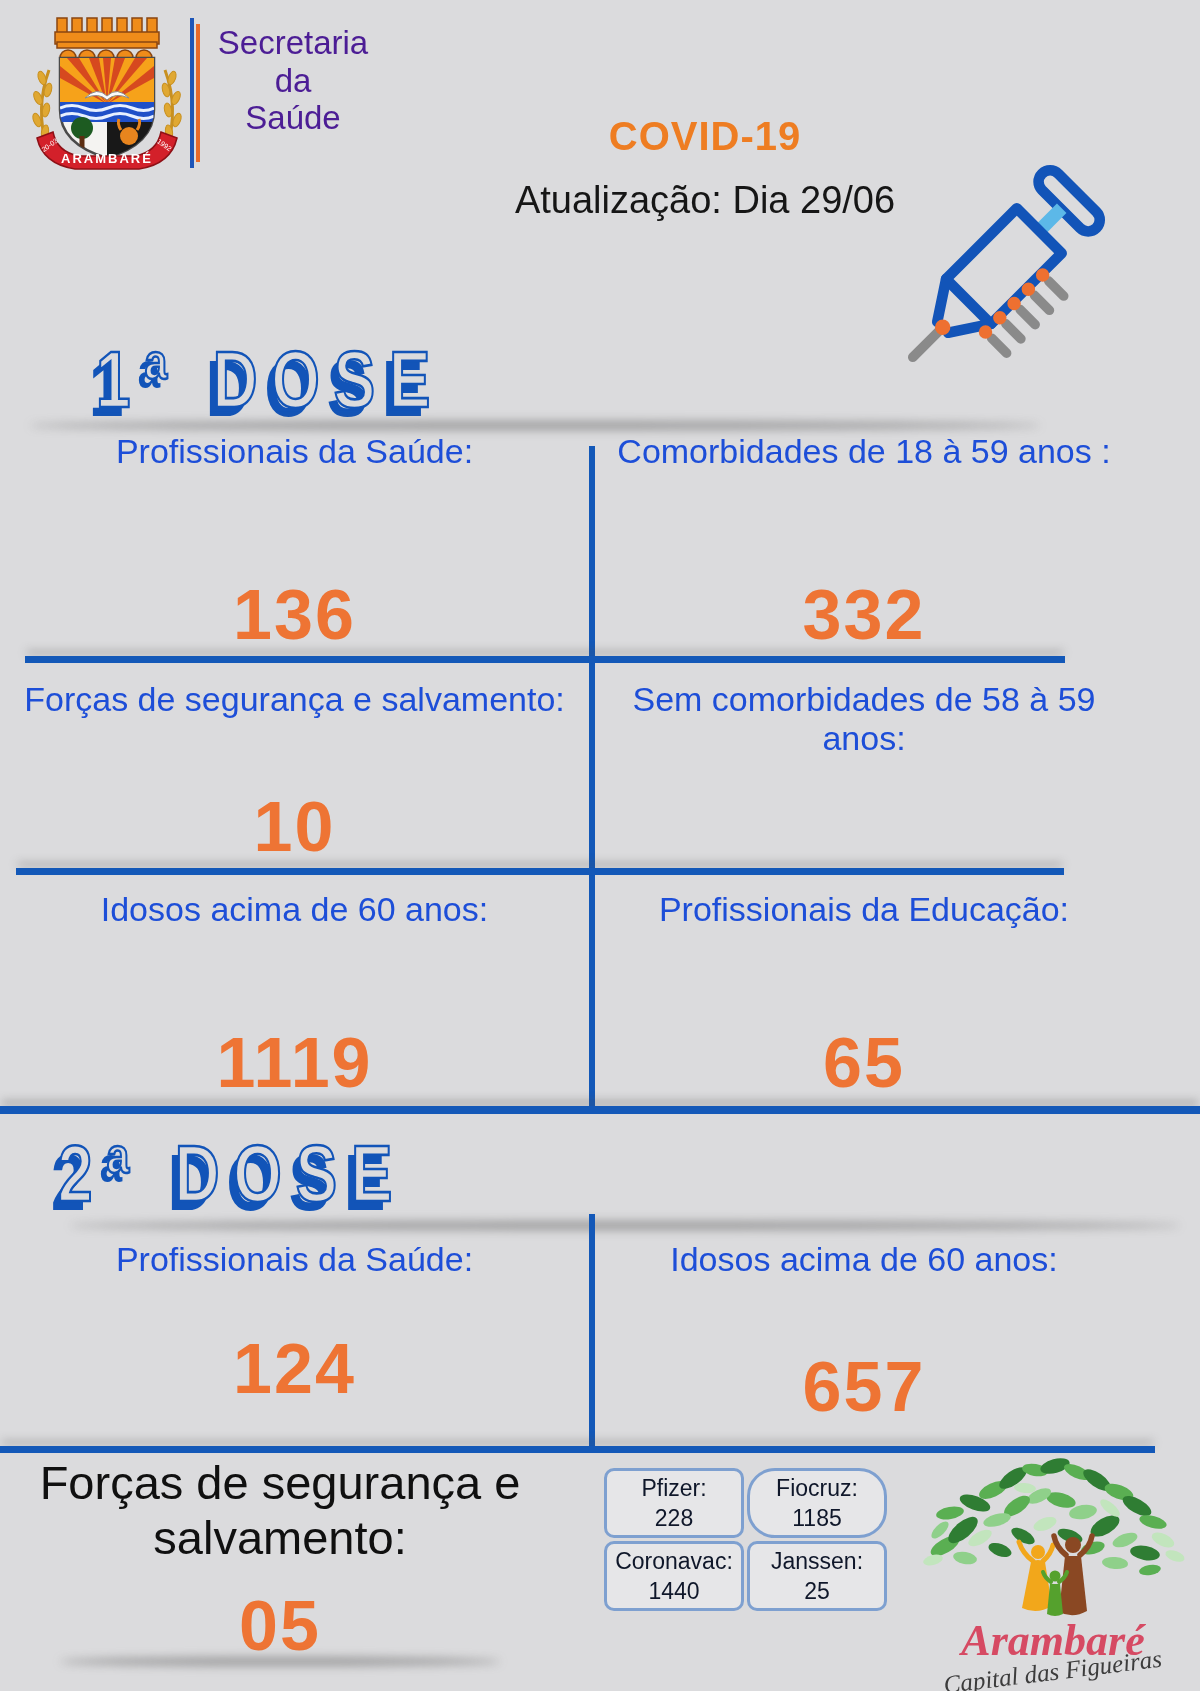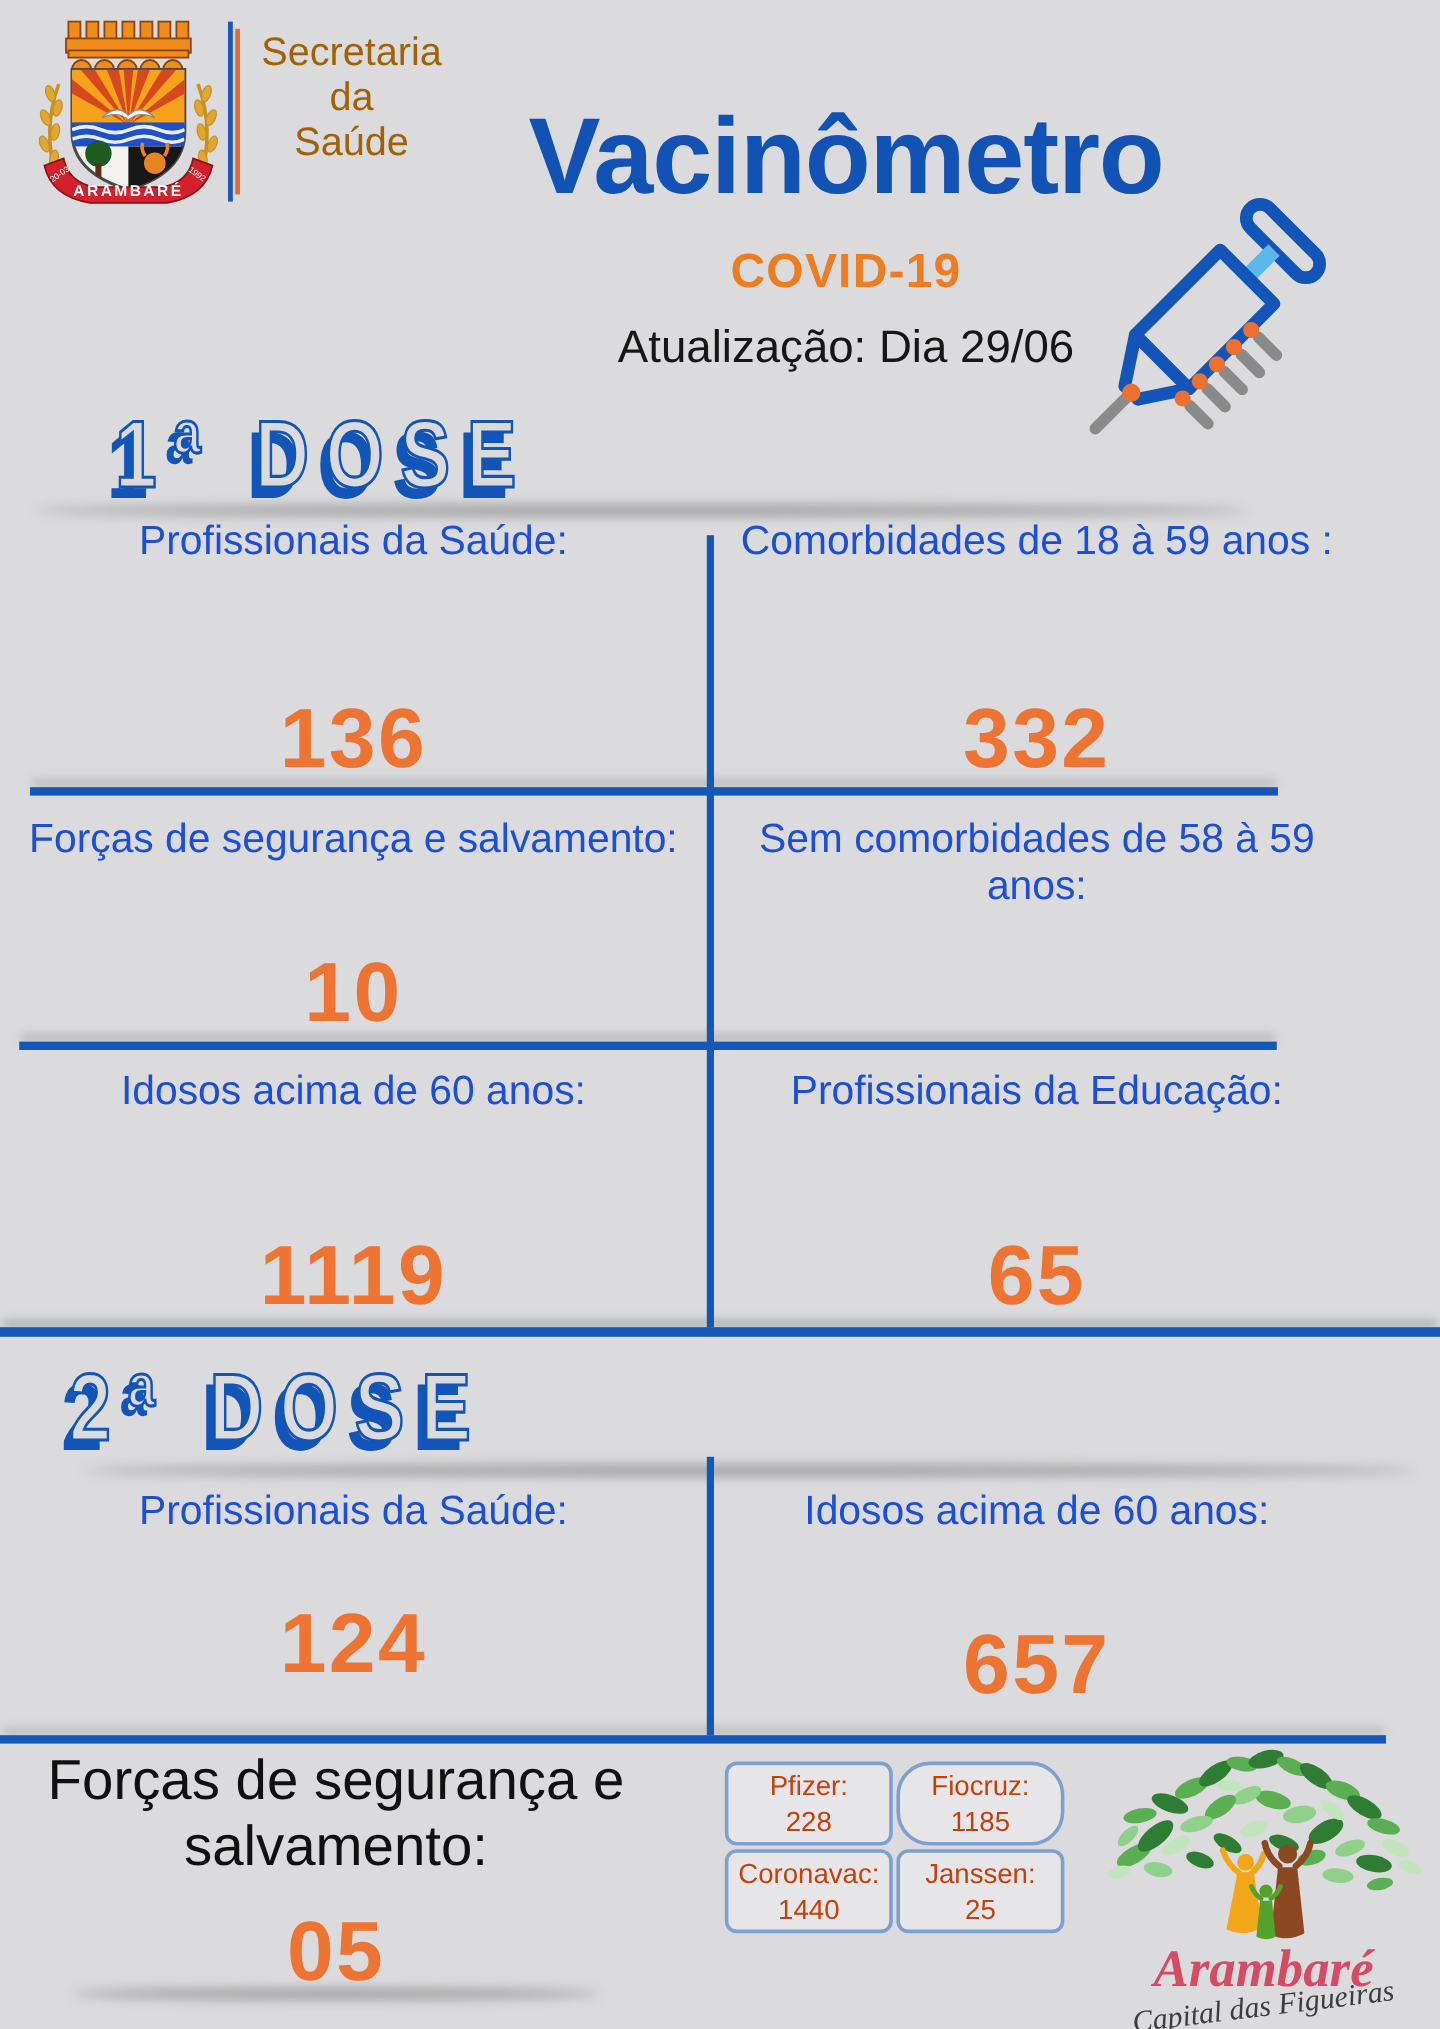--- a/index.html
+++ b/index.html
@@ -5,21 +5,21 @@
   html,body{margin:0;padding:0;}
   body{width:1200px;height:1691px;background:#dbdbdd;position:relative;overflow:hidden;
        font-family:"Liberation Sans",sans-serif;}
   .abs{position:absolute;}
 
   
   .org-sep{position:absolute;left:190px;top:18px;width:10px;height:150px;}
   .org-sep .b1{position:absolute;left:0;top:0;width:4px;height:150px;background:#1d55b8;}
   .org-sep .b2{position:absolute;left:6px;top:6px;width:4px;height:138px;background:#e86a2a;}
   .org-name{position:absolute;left:198px;top:24px;width:190px;text-align:center;
-            font-size:33px;line-height:1.14;color:#a16207;}
+            font-size:33px;line-height:1.14;color:#4c1d95;}
   .title-block{position:absolute;left:310px;top:86px;width:790px;text-align:center;}
   .main-title{font-size:90px;font-weight:bold;color:#1252b4;letter-spacing:-1px;line-height:1;}
   .covid{margin-top:28px;font-size:40px;font-weight:bold;color:#ee7d22;letter-spacing:1px;}
   .update{margin-top:20px;font-size:38px;color:#161616;}
 
   
   .dose-heading{position:absolute;font-weight:bold;font-size:62px;letter-spacing:14px;
                 transform:scaleY(1.28);transform-origin:left top;white-space:nowrap;}
   .dose-shadow{position:absolute;left:-7px;top:7px;color:#1254b8;}
   .dose-face{position:relative;color:#dbdbdd;-webkit-text-stroke:2px #1254b8;}
@@ -48,21 +48,21 @@
 
   
   .bottom-left{position:absolute;left:0;top:1456px;width:560px;display:flex;flex-direction:column;
                align-items:center;text-align:center;}
   .bottom-left .label{font-size:47px;line-height:1.16;color:#101010;max-width:520px;}
   .bottom-left .value{margin-top:26px;}
 
   
   .vbox{position:absolute;width:134px;height:64px;border:3px solid #7ea0d0;border-radius:10px;
         background:#e6e6e8;display:flex;flex-direction:column;align-items:center;justify-content:center;
-        color:#c2410c;font-size:23px;line-height:1.32;}
+        color:#0f172a;font-size:23px;line-height:1.32;}
 </style>
 </head>
 <body>
 
 <div>
 
   <svg class="abs" style="left:26px;top:6px;" width="160" height="164" viewBox="0 0 158 164">
     <defs>
       <clipPath id="shieldClip">
           <path d="M33 52 H127 V104 Q127 138 80 152 Q33 138 33 104 Z"></path>
@@ -135,21 +135,20 @@
       <span class="b2"></span>
   </div>
 
   <div class="org-name">
     <div>Secretaria</div>
     <div>da</div>
     <div>Saúde</div>
   </div>
 
   <div class="title-block">
-    <div class="main-title">Vacinômetro</div>
     <div class="covid">COVID-19</div>
     <div class="update">Atualização: Dia 29/06</div>
   </div>
 
   <svg class="abs" style="left:868px;top:152px;" width="250" height="250" viewBox="-130 -130 260 260">
     <g transform="rotate(45)">
       <rect x="-40" y="-124" width="80" height="24" rx="12" fill="none" stroke="#1254b8" stroke-width="11"></rect>
       <rect x="-7" y="-101" width="14" height="33" fill="#5cb8e8"></rect>
       <rect x="-33" y="-68" width="66" height="104" fill="none" stroke="#1254b8" stroke-width="11" stroke-linejoin="round"></rect>
       <path d="M-33 36 L-8 74" stroke="#1254b8" stroke-width="11" stroke-linecap="round" fill="none"></path>

